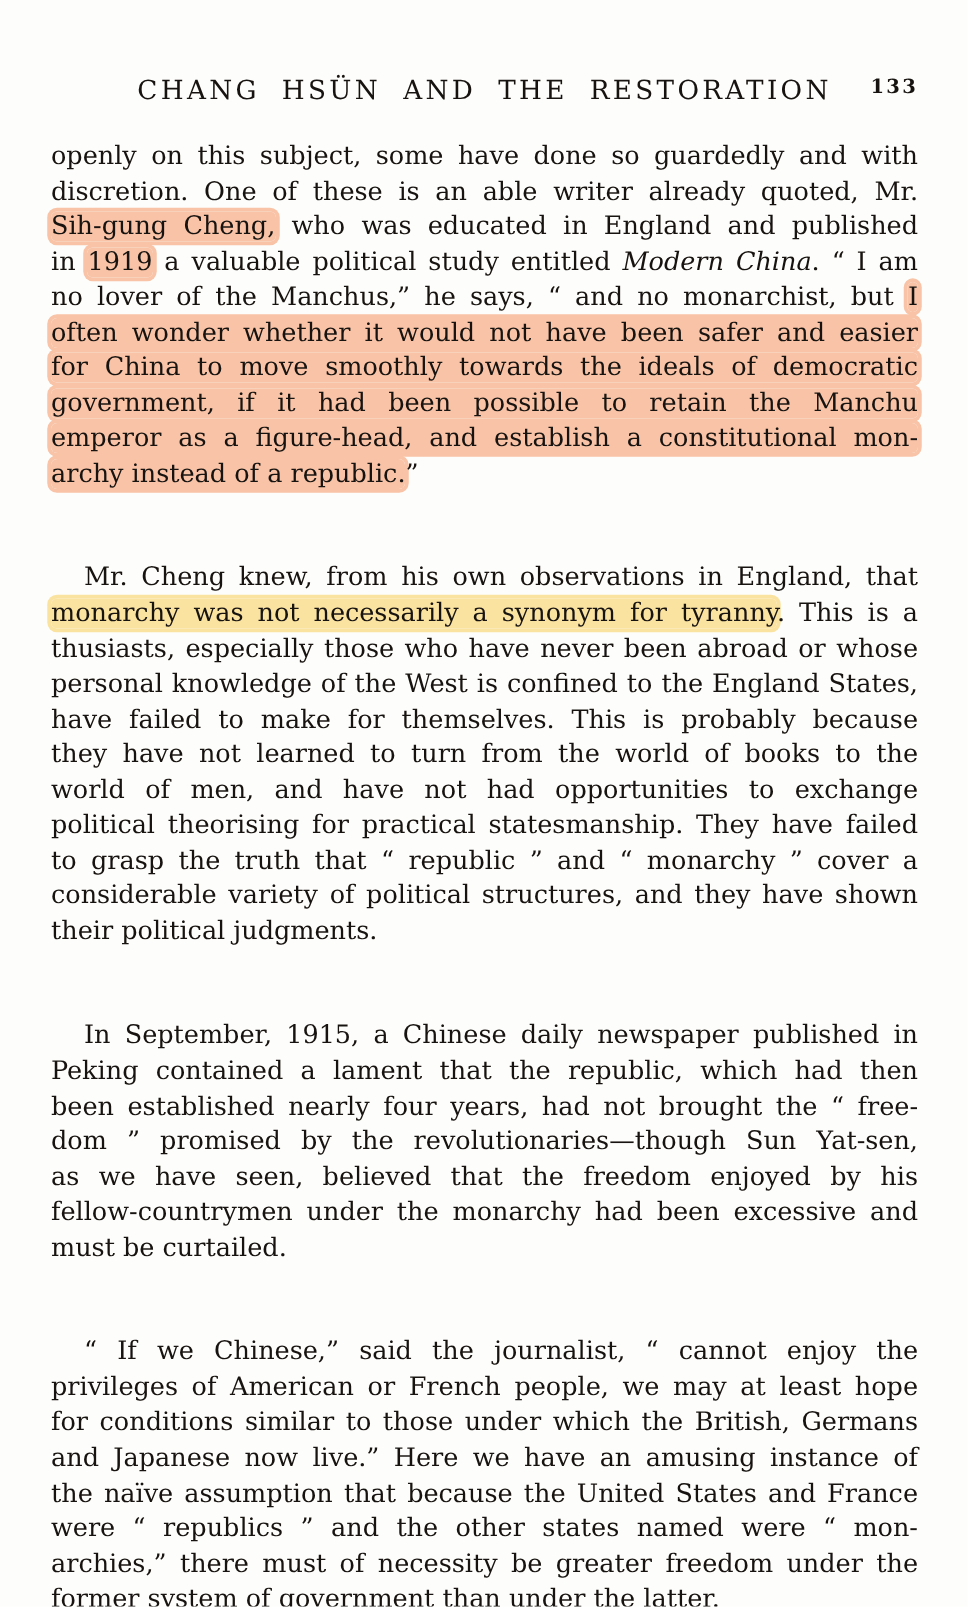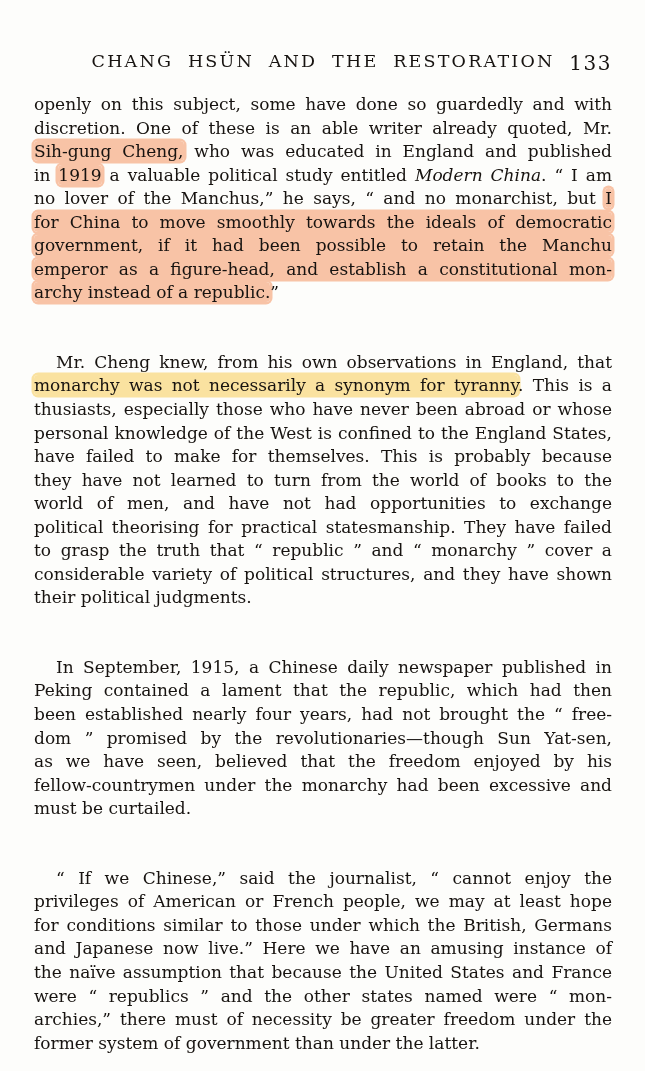--- a/index.html
+++ b/index.html
@@ -20,22 +20,22 @@
   .header-title {
     text-align:center;
     font-weight:normal;
     font-size:17.5px;
     letter-spacing:2.2px;
     word-spacing:7px;
     white-space:nowrap;
   }
   .page-number {
     position:absolute; right:0; top:0;
-    font-weight:normal;
-    font-size:20px;
+    font-weight:bold;
+    font-size:13px;
     letter-spacing:1.5px;
   }
   .text-block {
     position:absolute; top:93px; left:34px; width:578px;
     font-size:17px;
     line-height:23.55px;
     color:var(--ink, #171310);
   }
   .line {
     text-align:justify;
@@ -67,20 +67,21 @@
     <div class="header-title">CHANG HSÜN AND THE RESTORATION</div>
     <div class="page-number">133</div>
   </div>
 
   <div class="text-block">
       <div class="line"><span>openly on this subject, some have done so guardedly and with</span></div>
       <div class="line"><span>discretion.  One of these is an able writer already quoted, Mr.</span></div>
       <div class="line"><span class="hl hl-salmon">Sih-gung Cheng,</span><span> who was educated in England and published</span></div>
       <div class="line"><span>in </span><span class="hl hl-salmon">1919</span><span> a valuable political study entitled </span><span class="it">Modern China</span><span>.  “ I am</span></div>
       <div class="line"><span>no lover of the Manchus,” he says, “ and no monarchist, but </span><span class="hl hl-salmon">I</span></div>
+      <div class="line"><span class="hl hl-salmon">often wonder whether it would not have been safer and easier</span></div>
       <div class="line"><span class="hl hl-salmon">for China to move smoothly towards the ideals of democratic</span></div>
       <div class="line"><span class="hl hl-salmon">government, if it had been possible to retain the Manchu</span></div>
       <div class="line"><span class="hl hl-salmon">emperor as a figure-head, and establish a constitutional mon-</span></div>
       <div class="line end"><span class="hl hl-salmon">archy instead of a republic.</span><span>”</span></div>
       <div class="line indent"><span>Mr. Cheng knew, from his own observations in England, that</span></div>
       <div class="line"><span class="hl hl-yellow">monarchy was not necessarily a synonym for tyranny</span><span>.  This is a</span></div>
       <div class="line"><span>thusiasts, especially those who have never been abroad or whose</span></div>
       <div class="line"><span>personal knowledge of the West is confined to the England States,</span></div>
       <div class="line"><span>have failed to make for themselves.  This is probably because</span></div>
       <div class="line"><span>they have not learned to turn from the world of books to the</span></div>

